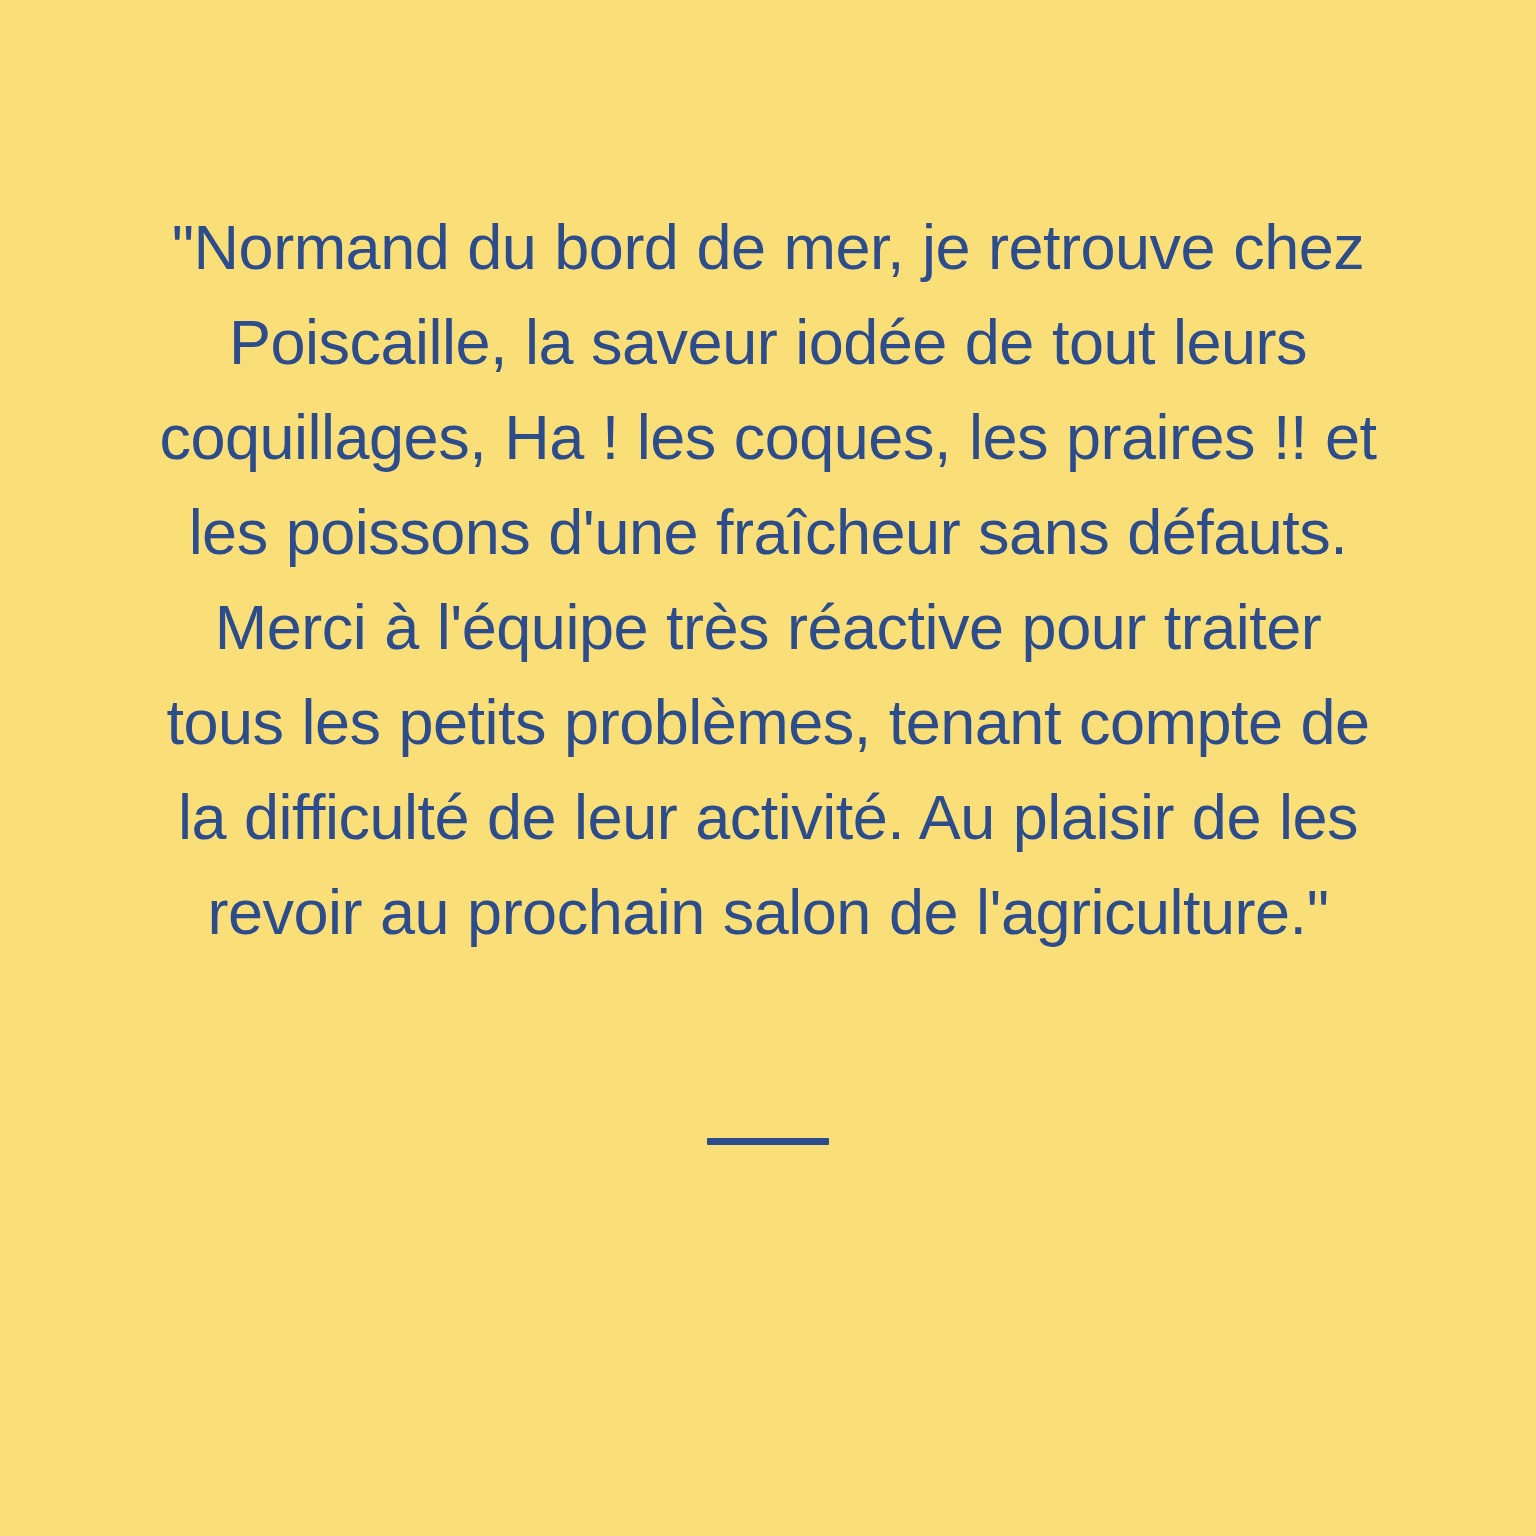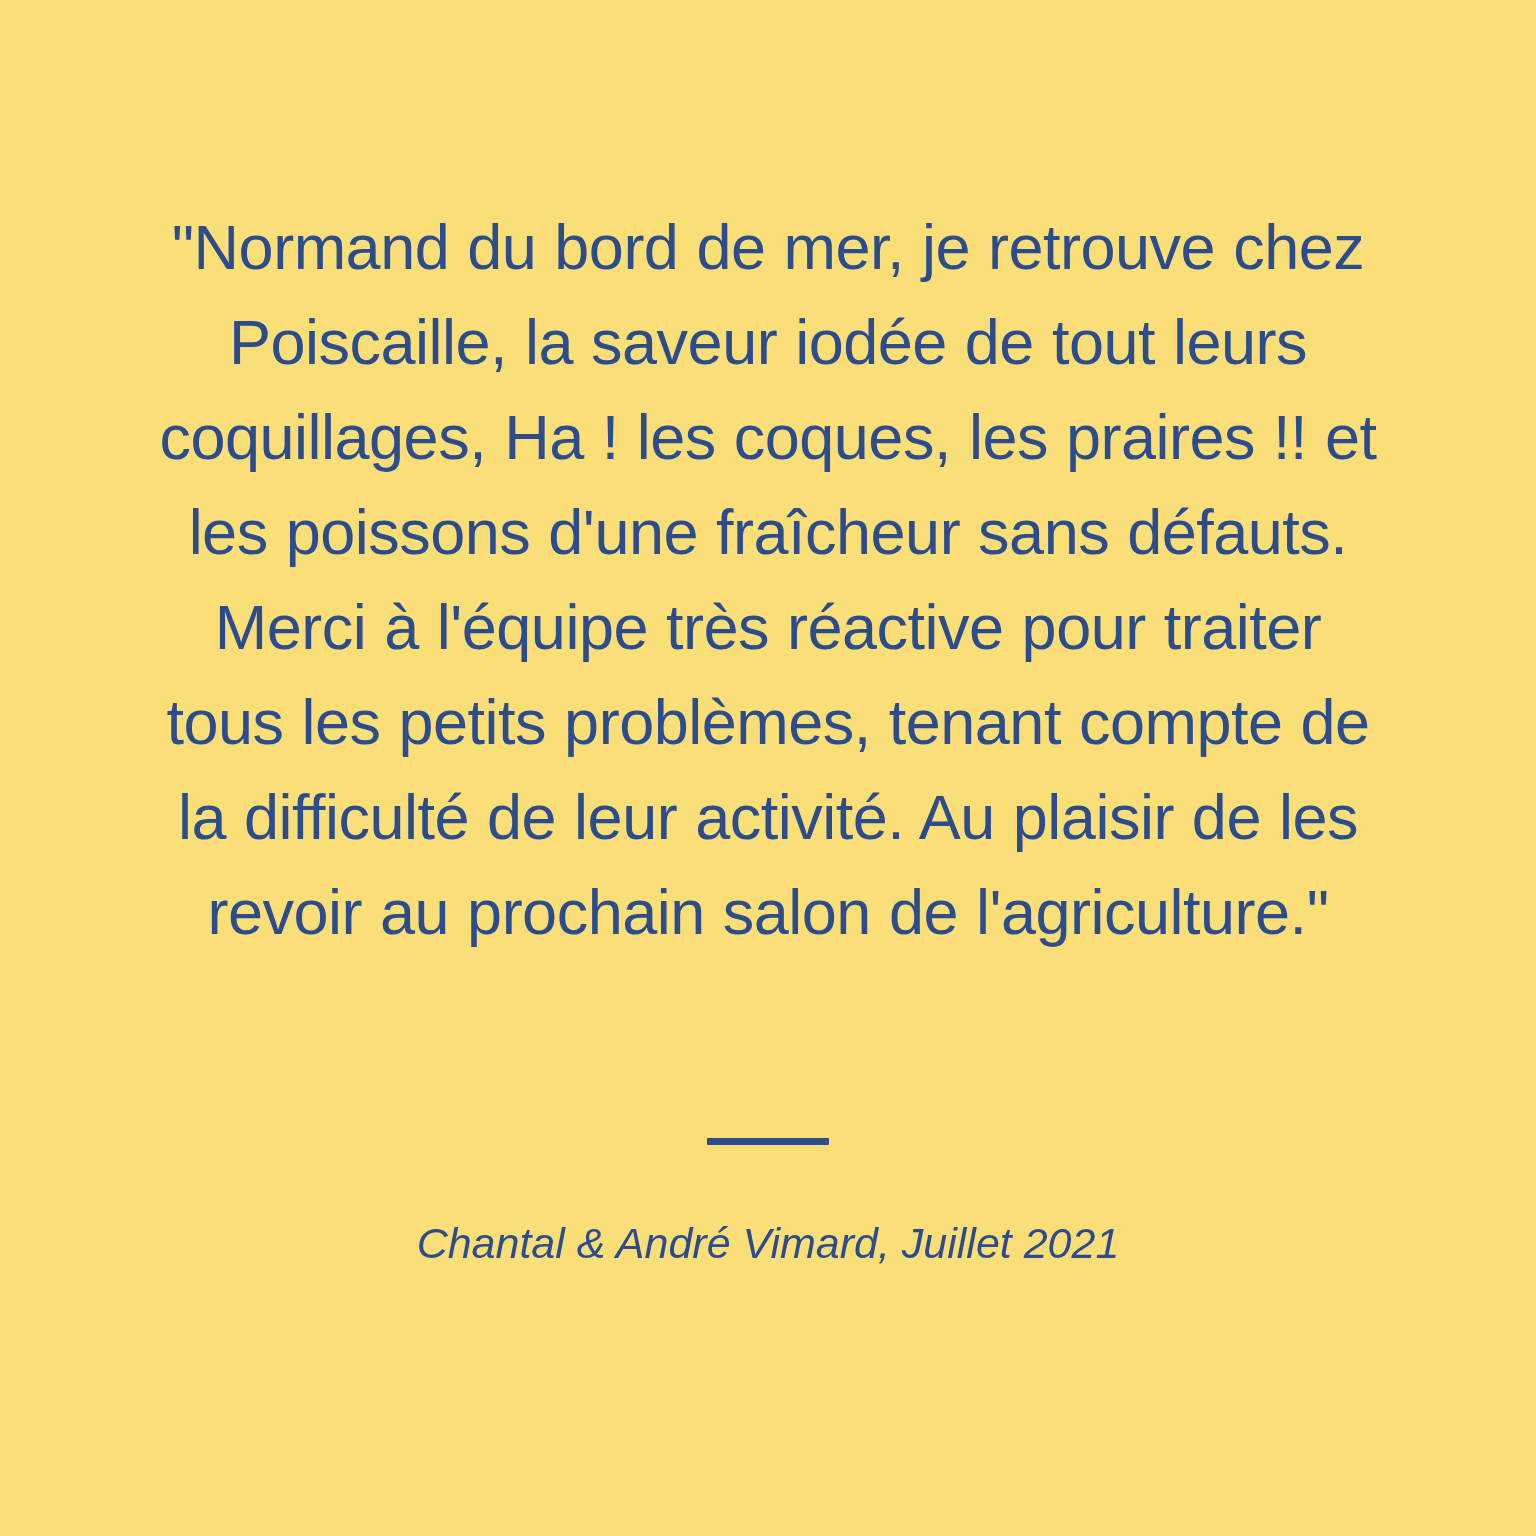--- a/index.html
+++ b/index.html
@@ -70,15 +70,14 @@
 <body>
 
 <div class="testimonial-card">
 
   <p class="quote-text">"Normand du bord de mer, je retrouve chez Poiscaille, la saveur iodée de tout leurs coquillages, Ha ! les coques, les praires !! et les poissons d'une fraîcheur sans défauts. Merci à l'équipe très réactive pour traiter tous les petits problèmes, tenant compte de la difficulté de leur activité. Au plaisir de les revoir au prochain salon de l'agriculture."</p>
 
   <div class="divider-wrap">
     <div class="divider"></div>
   </div>
 
-  <p class="attribution">Chantal &amp; André Vimard, Juillet 2021</p>
 
 </div>
 
 </body></html>

